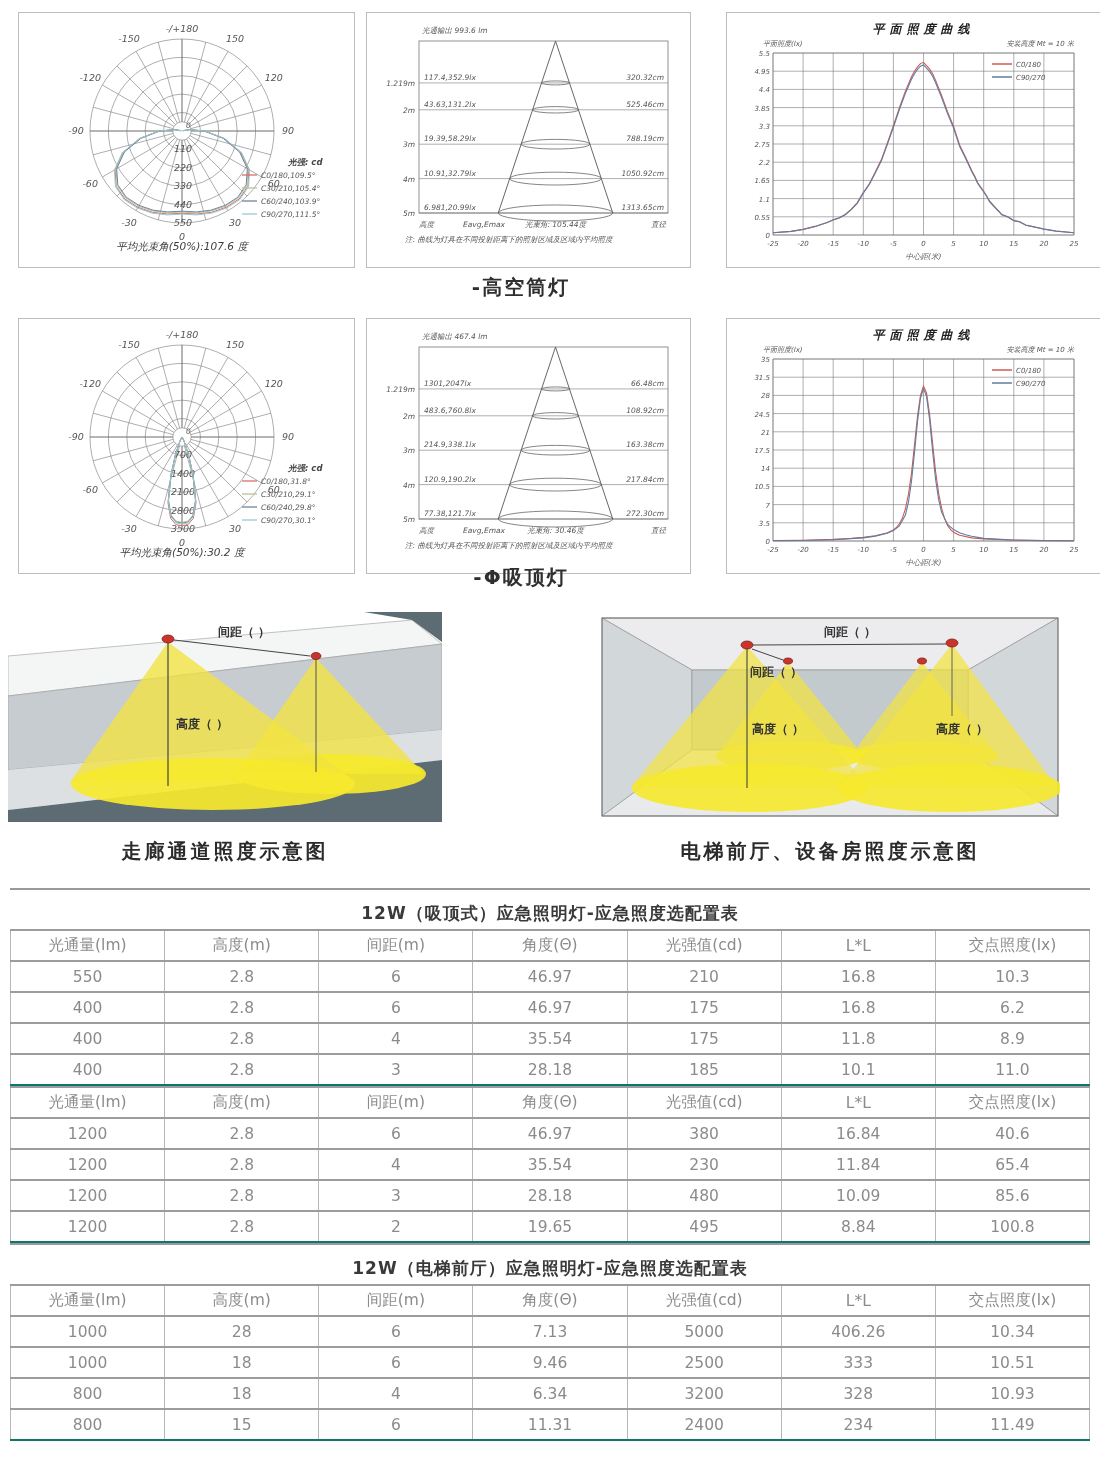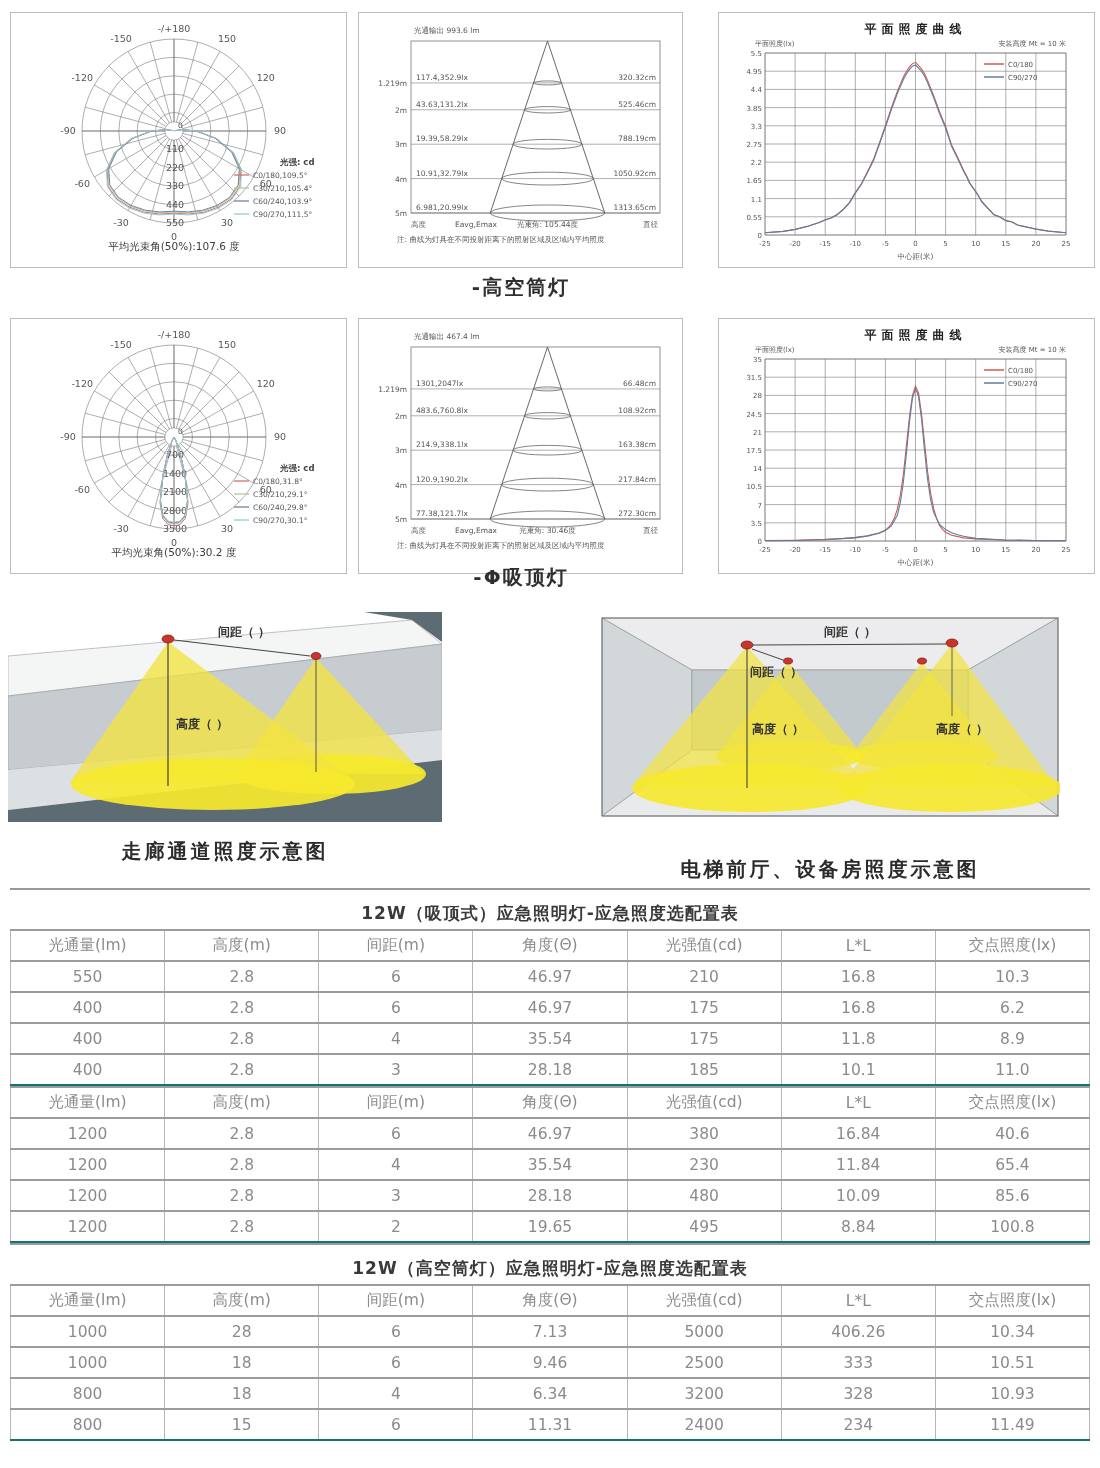--- a/index.html
+++ b/index.html
@@ -1,18 +1,18 @@
 <!DOCTYPE html>
 <html><head>
 <meta charset="utf-8">
 <style>
   html,body{margin:0;padding:0;background:#fff;}
   .page{position:relative;width:1100px;height:1468px;background:#fff;
         font-family:"DejaVu Sans",sans-serif;overflow:hidden;}
-  .chart-row{position:absolute;left:0;width:1016px;height:258px;}
+  .chart-row{position:absolute;left:8px;width:1016px;height:258px;font-style:italic;}
   .panel{position:absolute;top:0;height:256px;border:1px solid #bdbdbd;background:#fff;box-sizing:border-box;}
   .row-caption{position:absolute;left:0;width:1042px;text-align:center;font-size:20px;
                color:#2f2f2f;font-weight:600;letter-spacing:2px;}
   .diagram{position:absolute;}
   .diagram-caption{position:absolute;text-align:center;font-size:20px;color:#2b2b2b;
                    font-weight:600;letter-spacing:3px;}
   #tables{position:absolute;left:10px;top:888px;width:1080px;}
   .tbl-title{border-top:2px solid #9a9a9a;font-size:17px;font-weight:bold;color:#3a3a3a;
              text-align:center;padding:12px 0 4px 0;letter-spacing:1px;}
   #tables table{width:100%;border-collapse:collapse;table-layout:fixed;}
@@ -413,21 +413,21 @@
       <ellipse cx="147" cy="29" rx="6" ry="4" fill="#c9342c" stroke="#7a1f1a" stroke-width="0.8"></ellipse>
       <ellipse cx="188" cy="45" rx="4.5" ry="3" fill="#c9342c" stroke="#7a1f1a" stroke-width="0.8"></ellipse>
       <ellipse cx="322" cy="45" rx="4.5" ry="3" fill="#c9342c" stroke="#7a1f1a" stroke-width="0.8"></ellipse>
       <ellipse cx="352" cy="27" rx="6" ry="4" fill="#c9342c" stroke="#7a1f1a" stroke-width="0.8"></ellipse>
       <text x="250" y="20" text-anchor="middle" class="dlabel">间距（ ）</text>
       <text x="150" y="60" class="dlabel">间距（ ）</text>
       <text x="178" y="117" text-anchor="middle" class="dlabel">高度（ ）</text>
       <text x="362" y="117" text-anchor="middle" class="dlabel">高度（ ）</text>
     </svg>
   </div>
-  <div class="diagram-caption" style="left:600px;top:856px;width:460px">电梯前厅、设备房照度示意图</div>
+  <div class="diagram-caption" style="left:600px;top:838px;width:460px">电梯前厅、设备房照度示意图</div>
 
   <div id="tables">
       <div class="tbl-title">12W（吸顶式）应急照明灯-应急照度选配置表</div>
       <table>
         <tbody>
           <tr>
             <th>光通量(lm)</th>
             <th>高度(m)</th>
             <th>间距(m)</th>
             <th>角度(Θ)</th>
@@ -515,21 +515,21 @@
             <td>1200</td>
             <td>2.8</td>
             <td>2</td>
             <td>19.65</td>
             <td>495</td>
             <td>8.84</td>
             <td>100.8</td>
           </tr>
         </tbody>
       </table>
-      <div class="tbl-title">12W（高空筒灯）应急照明灯-应急照度选配置表</div>
+      <div class="tbl-title">12W（电梯前厅）应急照明灯-应急照度选配置表</div>
       <table>
         <tbody>
           <tr>
             <th>光通量(lm)</th>
             <th>高度(m)</th>
             <th>间距(m)</th>
             <th>角度(Θ)</th>
             <th>光强值(cd)</th>
             <th>L*L</th>
             <th>交点照度(lx)</th>

